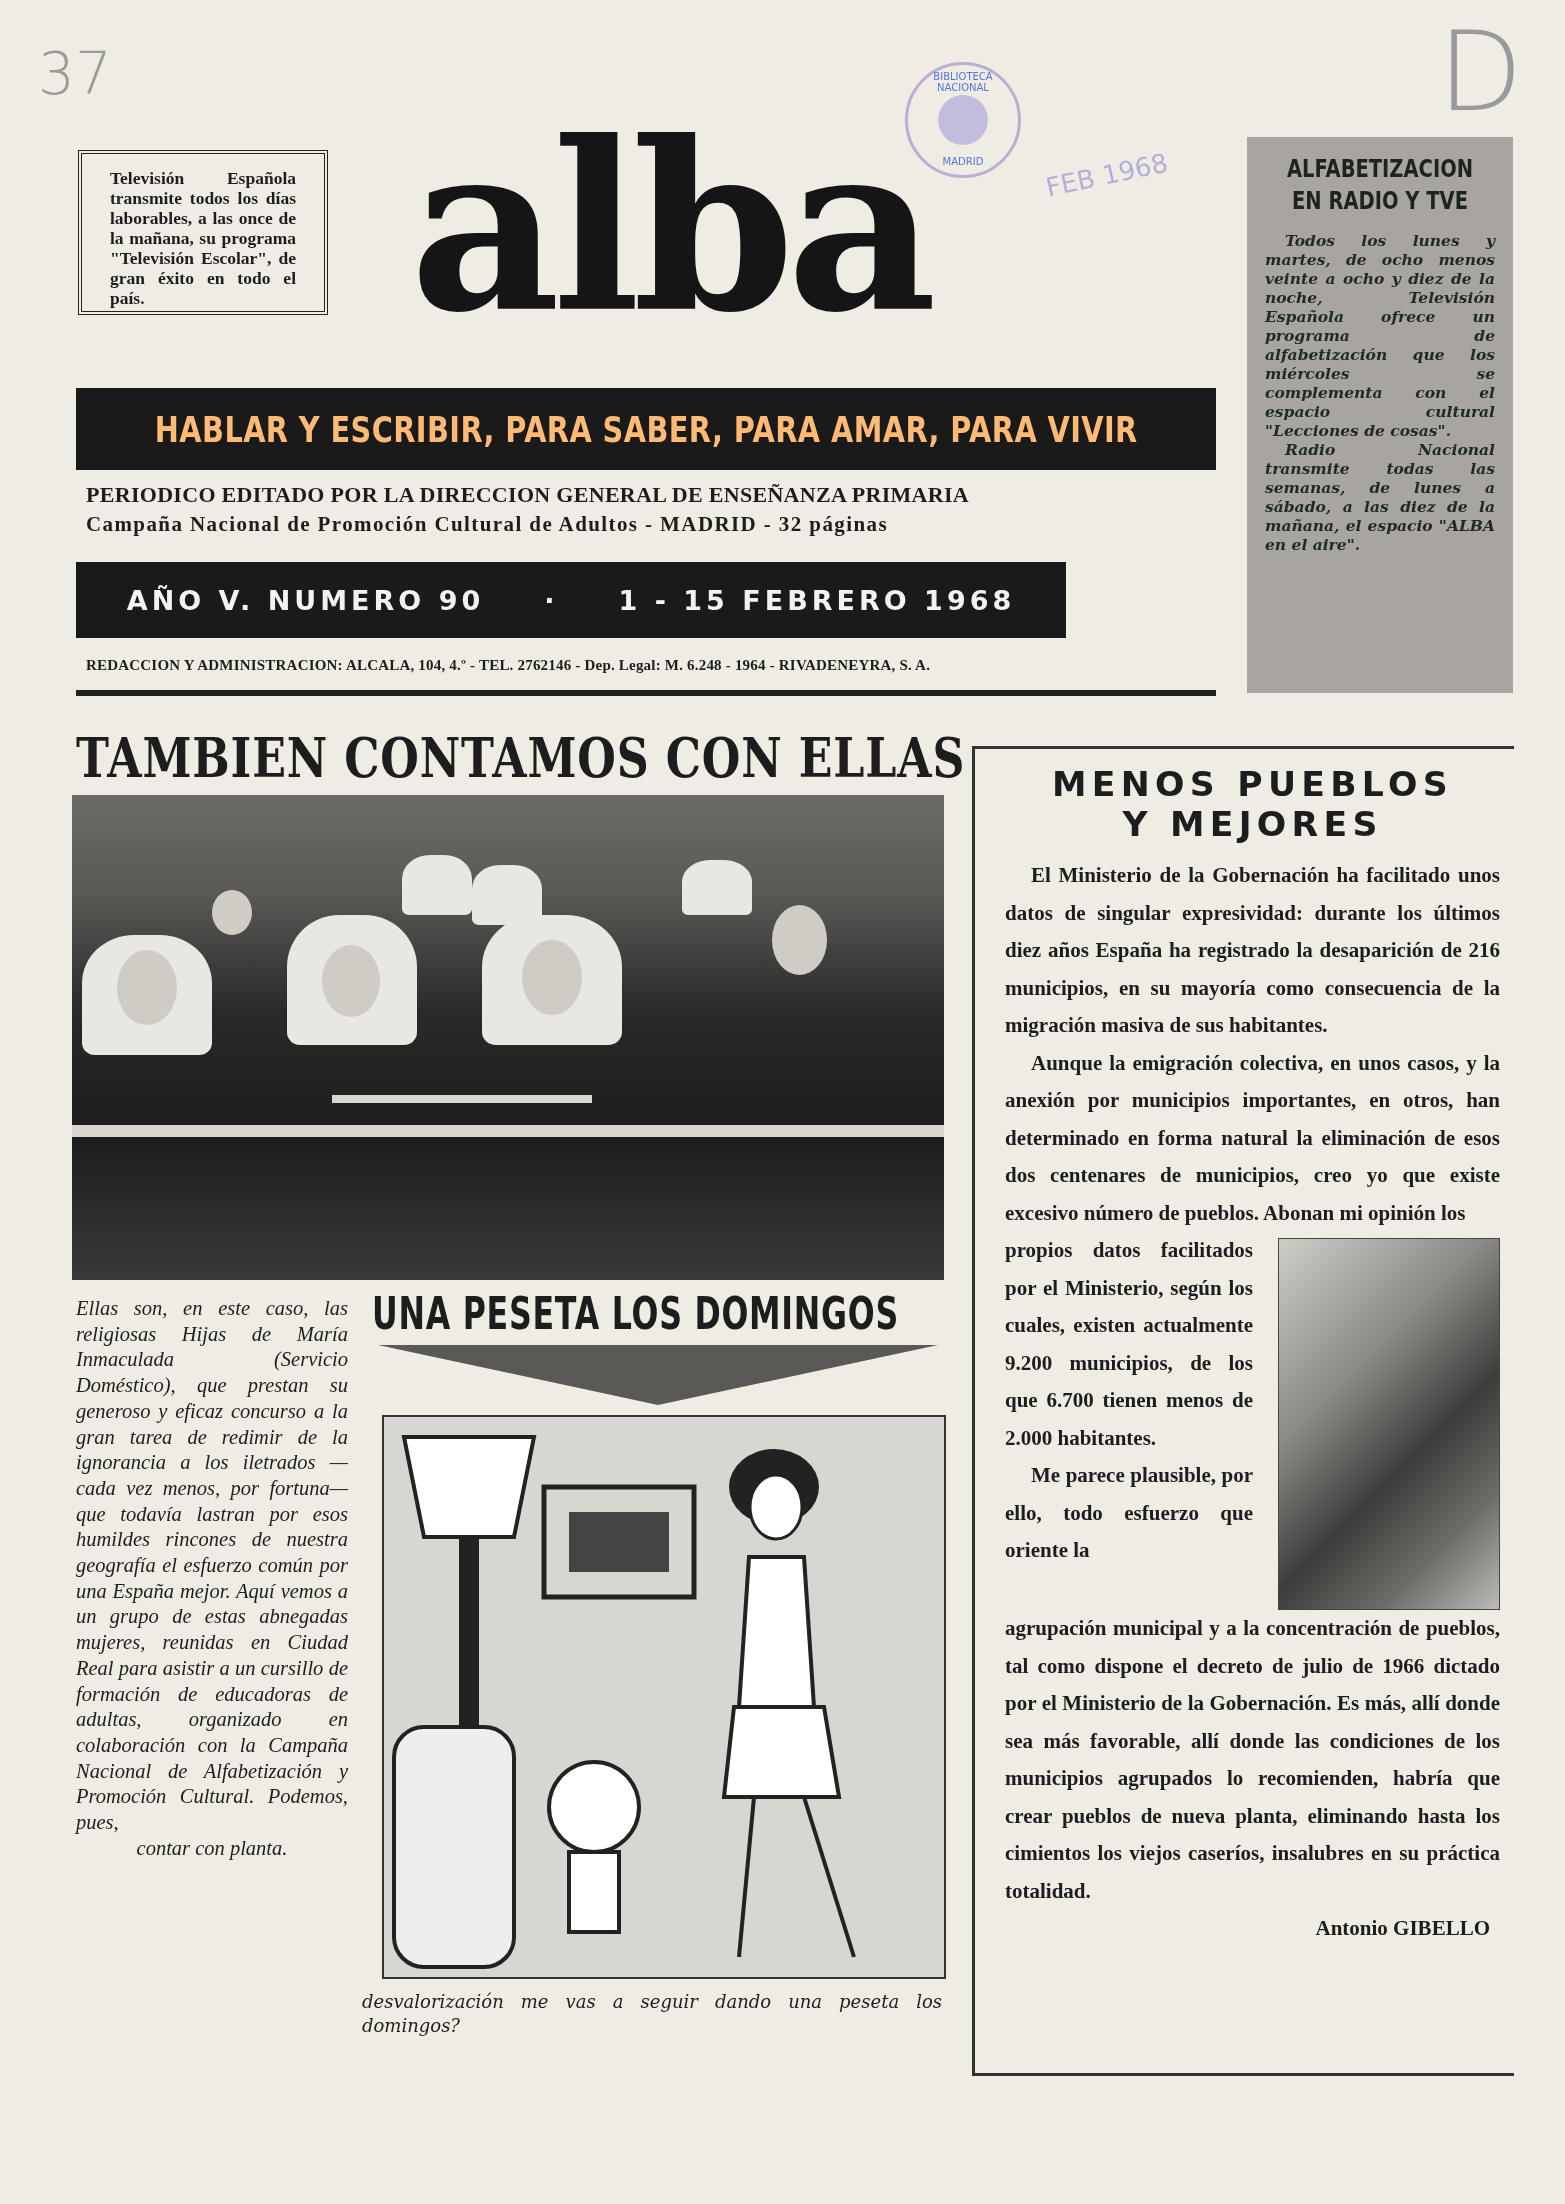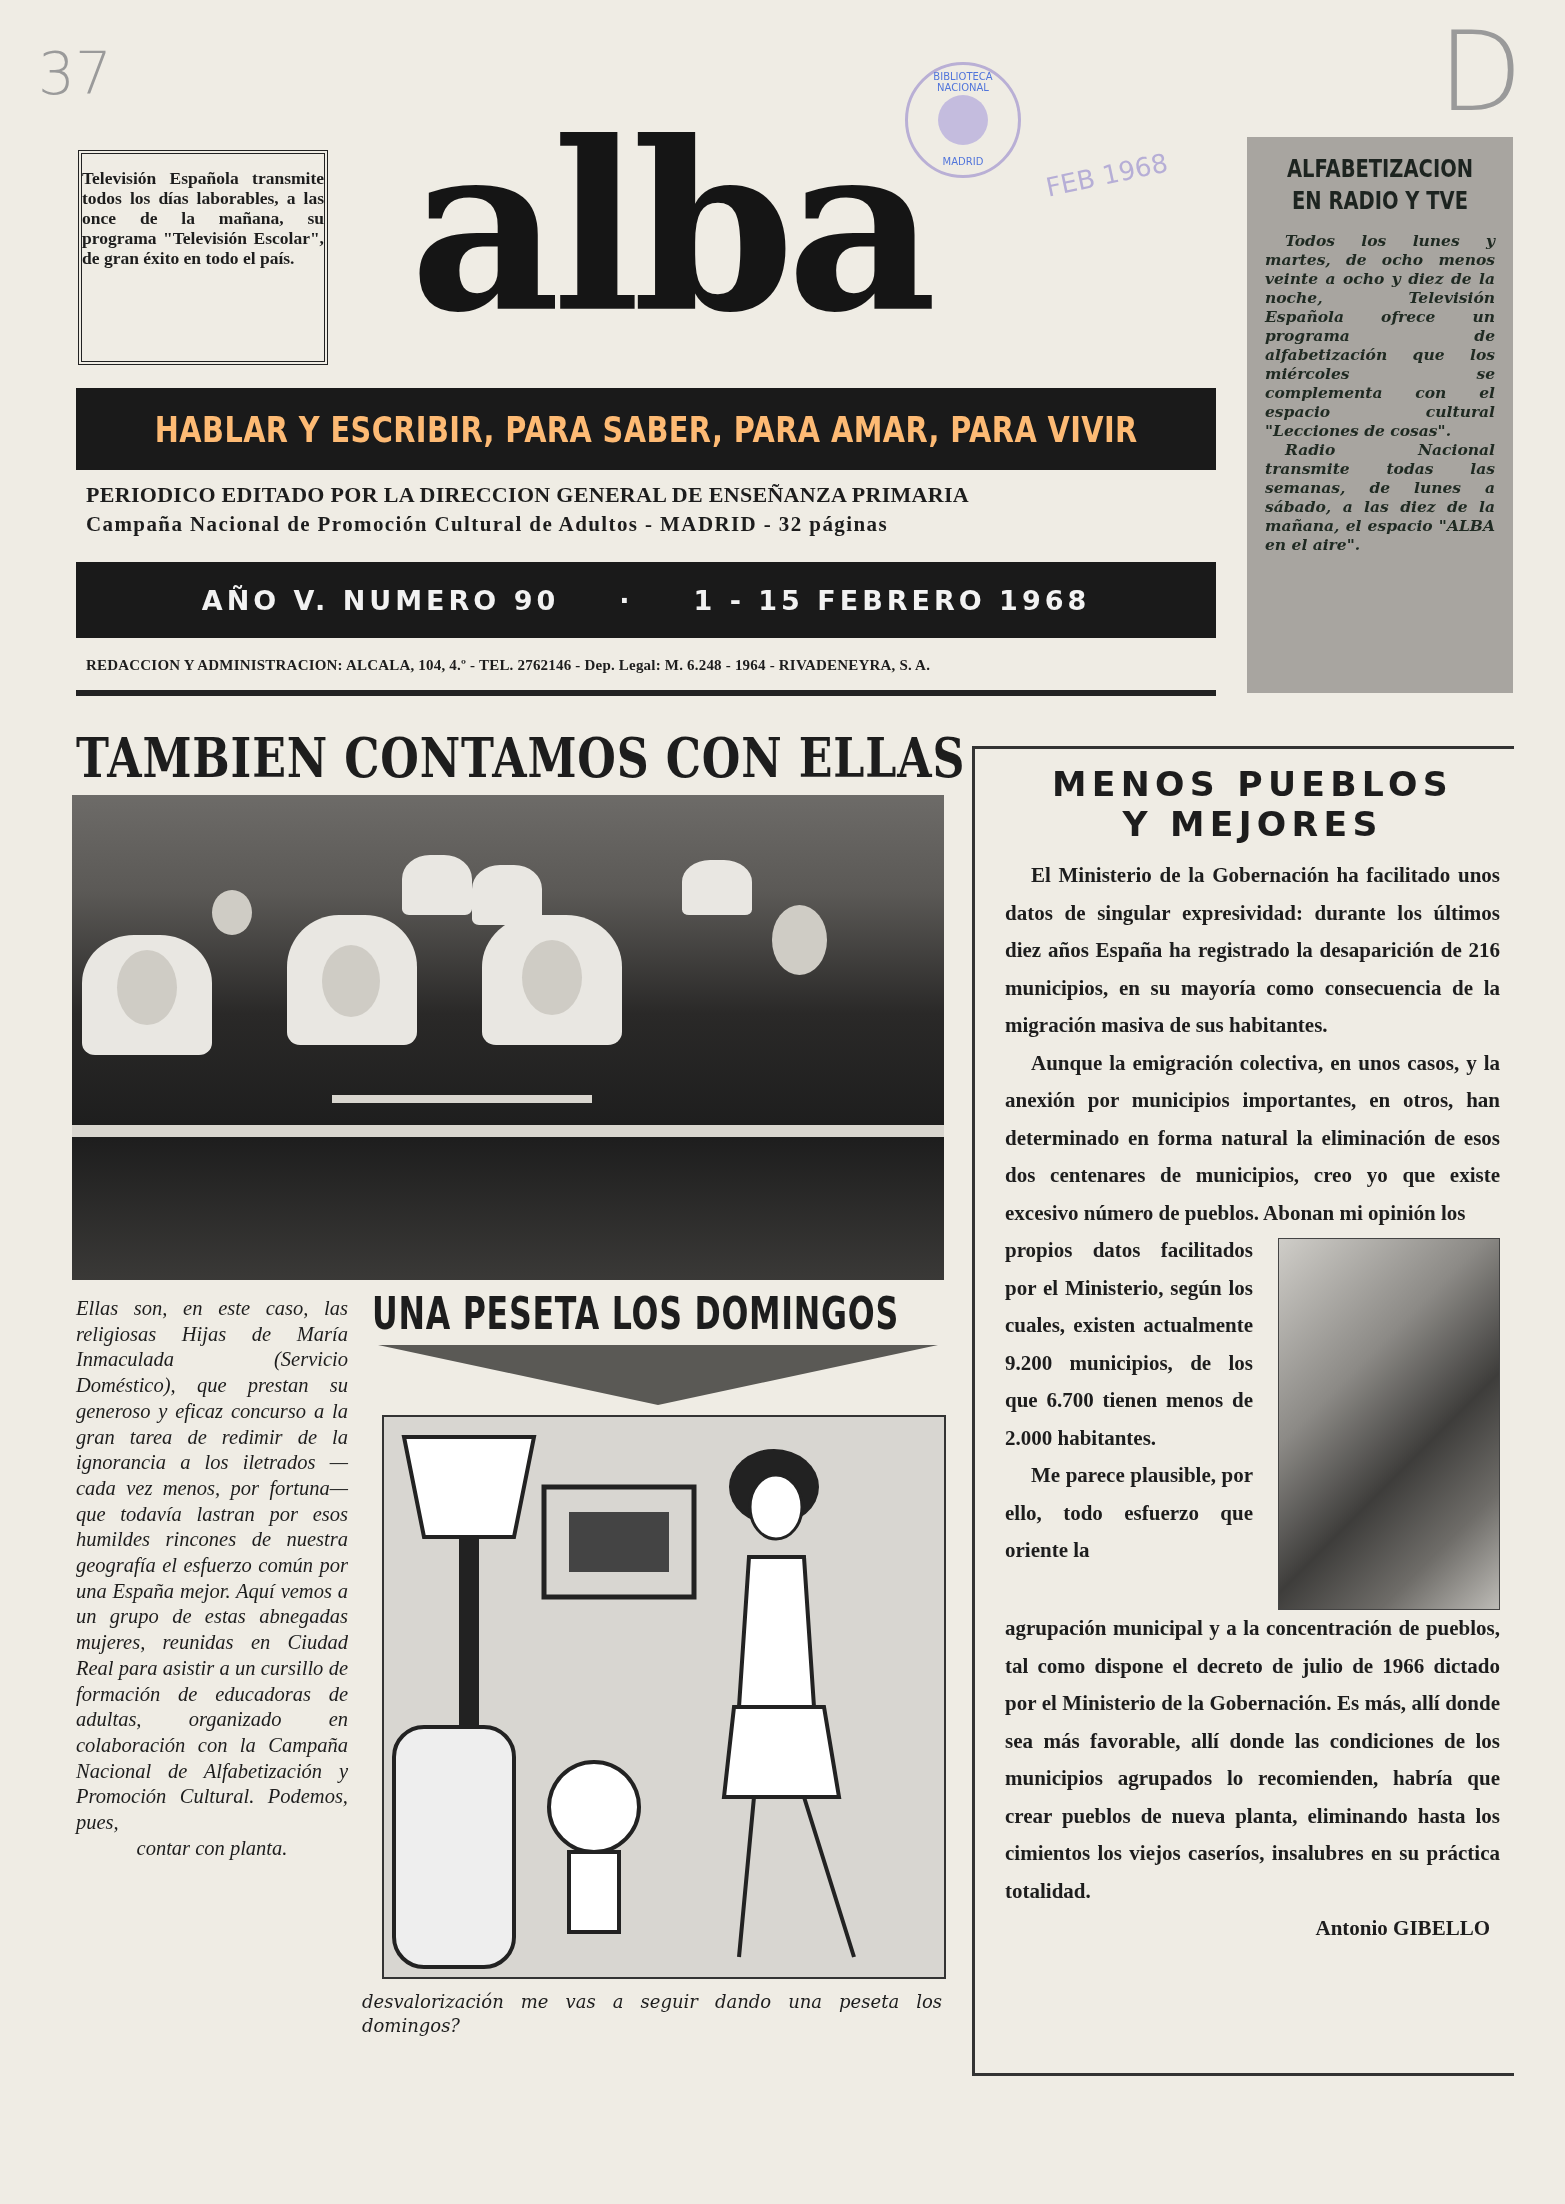--- a/index.html
+++ b/index.html
@@ -13,22 +13,22 @@
   .stamp {
     left:905px; top:62px; width:110px; height:110px; border:3px solid #a79bd0;
     border-radius:50%; color:#1d4ed8; font-family:"DejaVu Sans", sans-serif;
     font-size:13px; text-align:center; opacity:.75;
   }
   .stamp .inner { position:absolute; left:30px; top:30px; width:50px; height:50px; border-radius:50%; background:#b6addd; }
   .stampdate { left:1045px; top:160px; color:#a49ad2; font-family:"DejaVu Sans", sans-serif; font-size:26px; opacity:.75; transform:rotate(-12deg); }
 
   
   .tvbox {
-    left:78px; top:150px; width:250px; height:215px;
-    border:4px double #222; padding:14px 0; box-sizing:border-box;
+    left:78px; top:150px; width:250px; height:165px;
+    border:4px double #222; padding:14px 28px; box-sizing:border-box;
     font-family:"Liberation Serif", serif; font-weight:bold; font-size:17.5px; line-height:20px;
     text-align:justify;
   }
   .logo {
     left:410px; top:118px; font-family:"DejaVu Serif", serif; font-weight:bold;
     font-size:232px; line-height:220px; letter-spacing:-8px; color:#151515;
   }
   .sidebox {
     left:1247px; top:137px; width:266px; height:556px; background:#a8a5a0;
     padding:16px 18px; box-sizing:border-box;
@@ -45,21 +45,21 @@
   .motto {
     left:76px; top:388px; width:1140px; height:82px; background:#1a1a1a; color:#fdba74;
     display:flex; align-items:center; justify-content:center;
     font-family:"DejaVu Sans", sans-serif; font-weight:bold; font-size:36px;
     letter-spacing:0.5px;
   }
   .motto span { transform:scaleX(.8); white-space:nowrap; display:inline-block; }
   .pub1 { left:86px; top:482px; font-weight:bold; font-size:22px; letter-spacing:0.3px; white-space:nowrap; }
   .pub2 { left:86px; top:512px; font-weight:bold; font-size:21px; letter-spacing:1.4px; white-space:nowrap; }
   .issue {
-    left:76px; top:562px; width:1140px; height:76px; background:#1a1a1a; color:#f2f2f2;
+    left:76px; top:562px; width:990px; height:76px; background:#1a1a1a; color:#f2f2f2;
     display:flex; align-items:center; justify-content:center;
     font-family:"DejaVu Sans", sans-serif; font-weight:bold; font-size:27px; letter-spacing:4px;
   }
   .issue .sep { margin:0 60px; }
   .redaccion { left:86px; top:657px; font-weight:bold; font-size:15px; white-space:nowrap; letter-spacing:0.2px; }
   .rule { left:76px; top:690px; width:1140px; height:6px; background:#222; }
 
   .headline {
     left:76px; top:726px; font-family:"DejaVu Serif", serif; font-weight:bold;
     font-size:54px; white-space:nowrap; transform:scaleX(.82); transform-origin:left;

